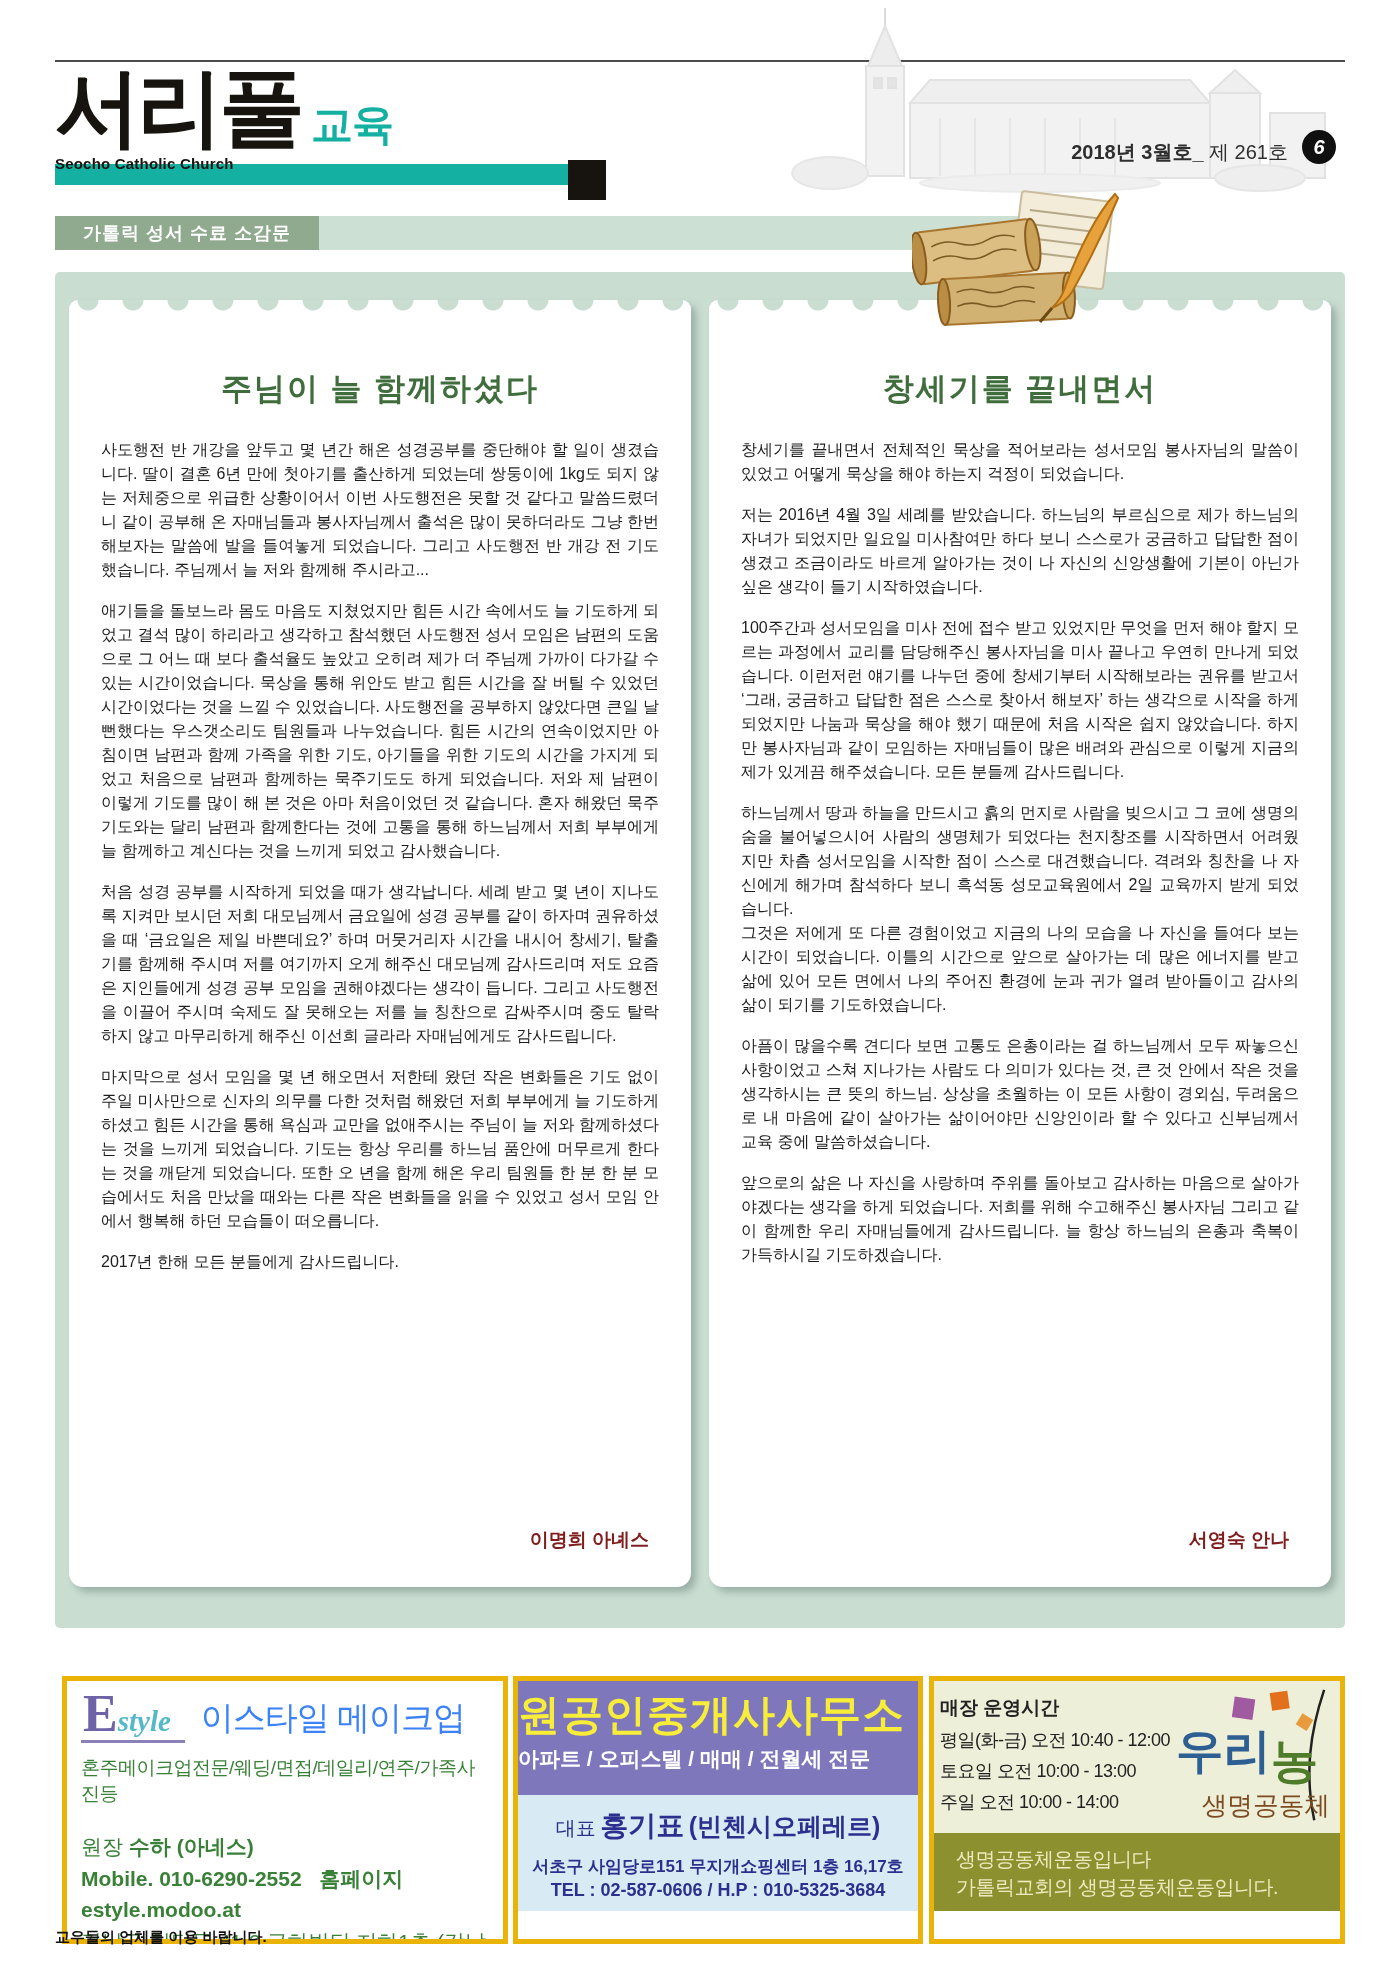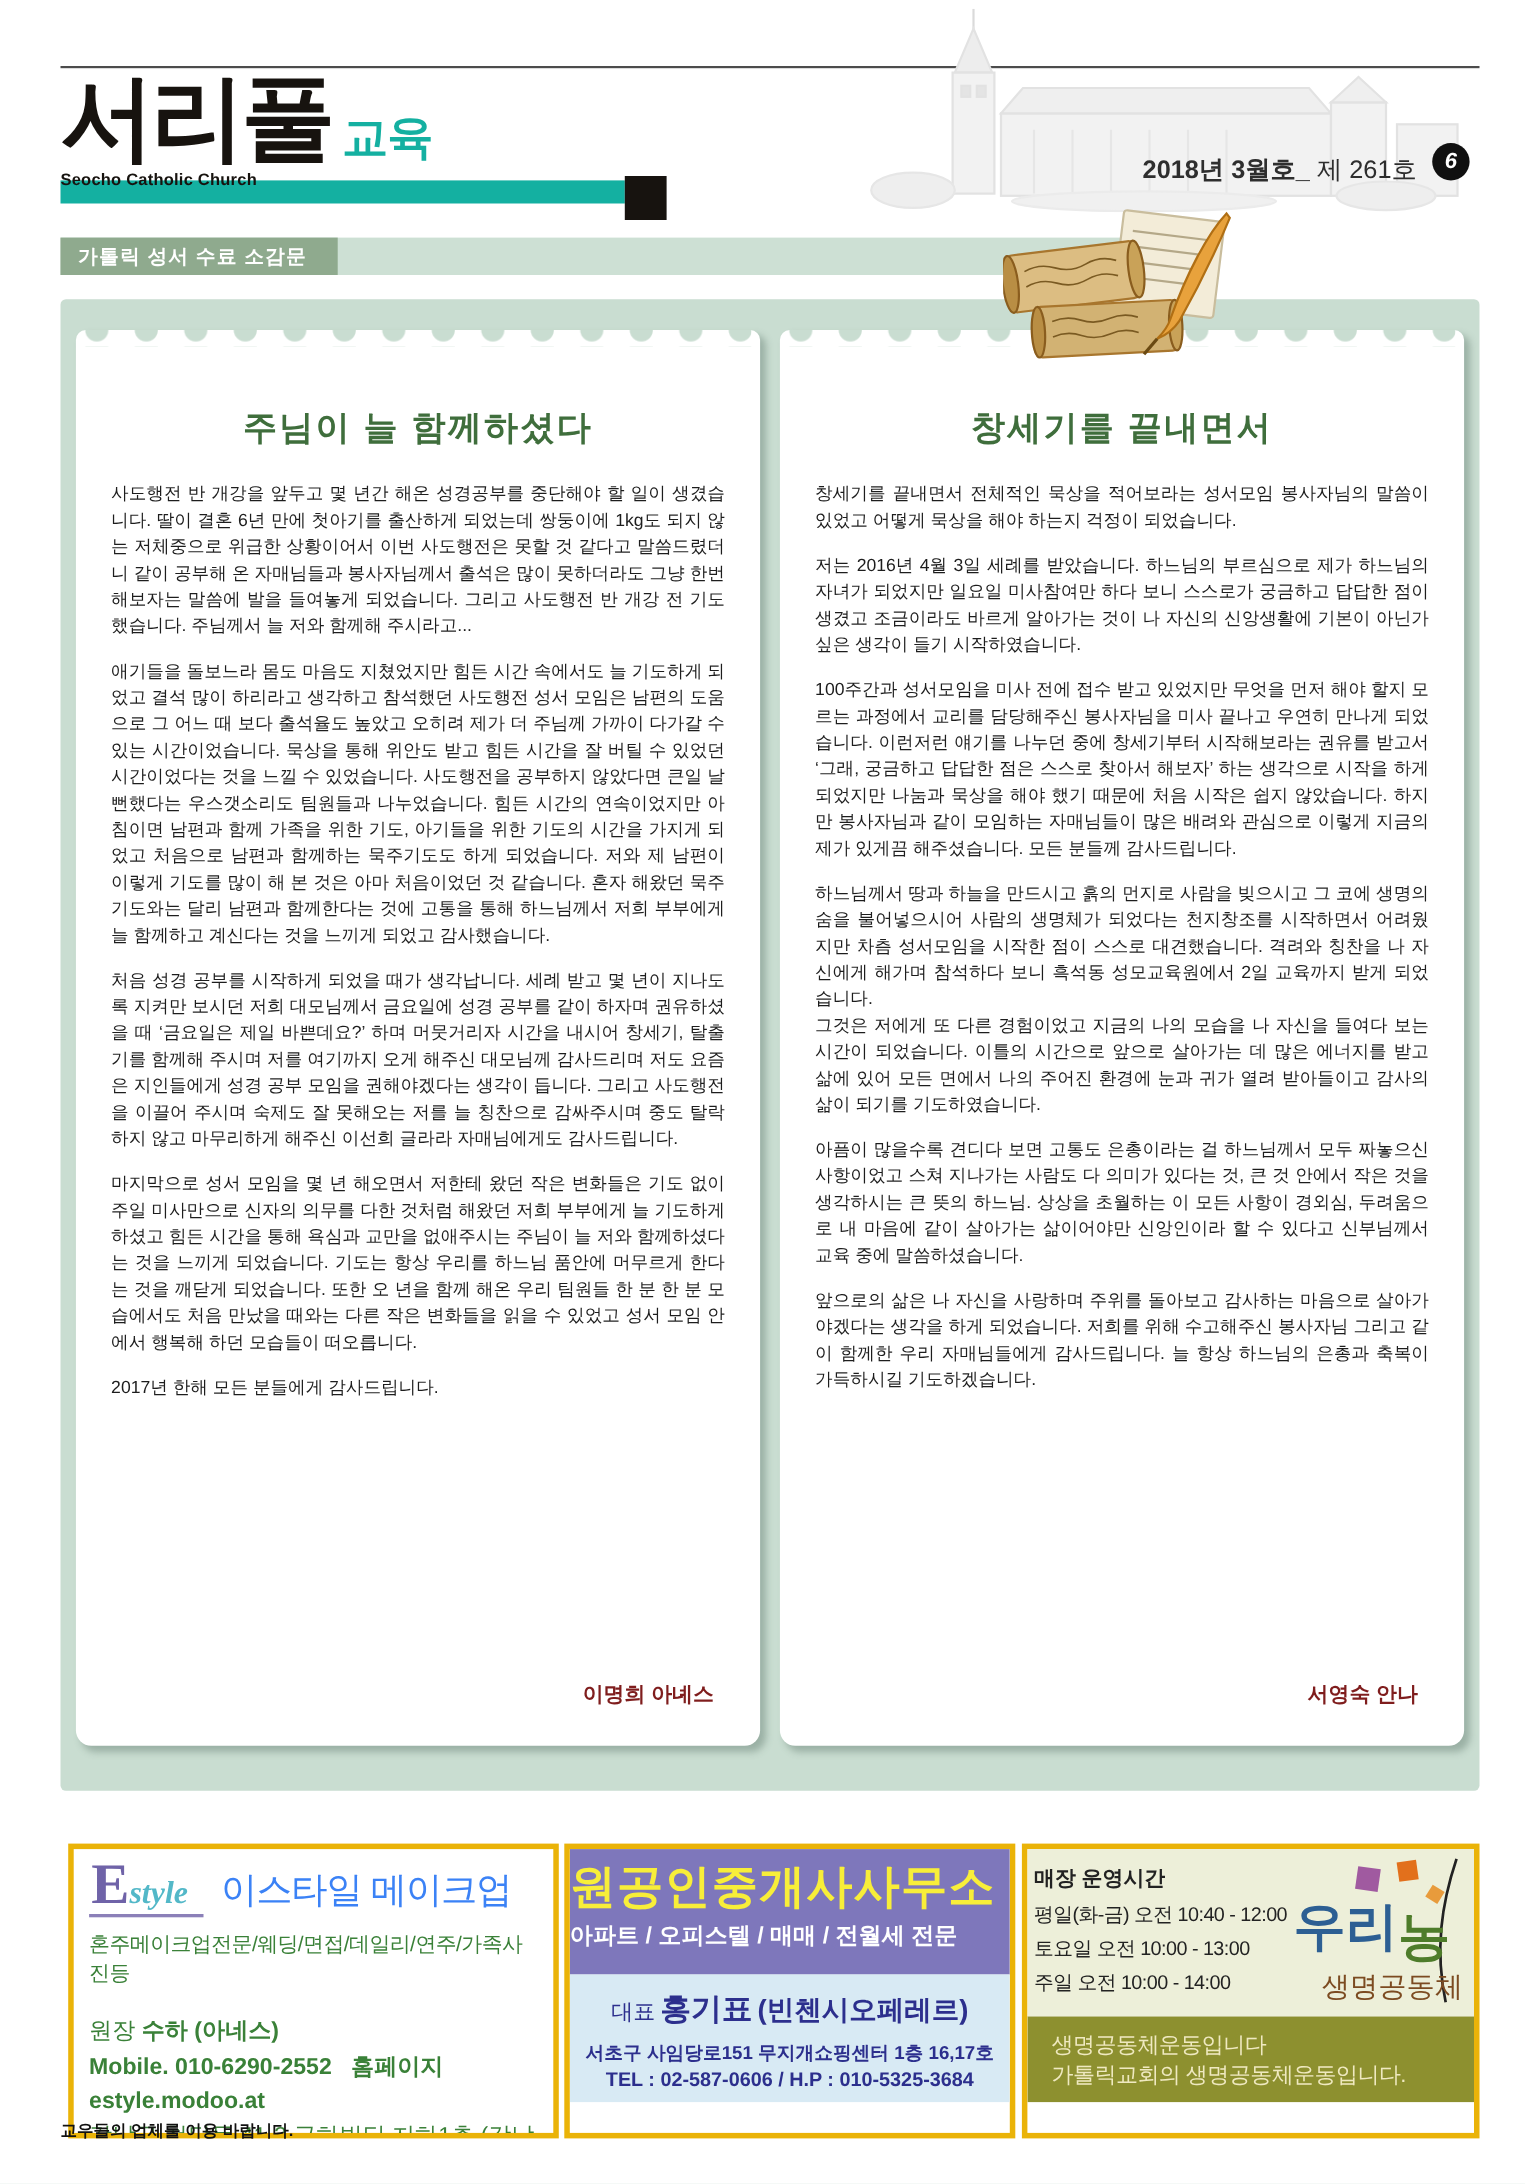--- a/index.html
+++ b/index.html
@@ -10,30 +10,30 @@
   
   .top-rule{position:absolute;left:55px;top:60px;width:1290px;height:2px;background:#4c4c4c;}
   .church-art{position:absolute;left:790px;top:8px;width:560px;height:185px;z-index:0;}
   .logo{position:absolute;left:55px;top:64px;z-index:2;line-height:1;}
   .logo-row{display:flex;align-items:flex-end;}
   .logo-main{font-size:86px;font-weight:900;color:#17130f;letter-spacing:-4px;}
   .logo-sub{font-size:42px;font-weight:900;color:#14b0a1;margin-left:10px;margin-bottom:4px;letter-spacing:-1px;}
   .logo-caption{font-size:15px;font-weight:bold;color:#17130f;margin-top:6px;letter-spacing:0.2px;}
   .logo-bar{position:absolute;left:55px;top:164px;width:513px;height:21px;background:#14b0a1;z-index:1;}
   .logo-block{position:absolute;left:568px;top:160px;width:38px;height:40px;background:#17130f;z-index:1;}
-  .issue-line{position:absolute;top:139px;right:112px;font-size:23px;color:#2e2e2e;z-index:2;}
+  .issue-line{position:absolute;top:139px;right:112px;font-size:20px;color:#2e2e2e;z-index:2;}
   .issue-line .m{font-weight:bold;}
   .page-badge{position:absolute;top:130px;right:64px;width:34px;height:34px;border-radius:50%;
               background:#101010;color:#fff;font-size:20px;font-weight:bold;font-style:italic;
               display:flex;align-items:center;justify-content:center;z-index:2;}
 
   
   .banner-strip{position:absolute;left:55px;top:216px;width:1050px;height:34px;background:#cde0d4;z-index:1;}
   .banner-label{display:inline-block;height:34px;line-height:34px;background:#8faa8e;color:#ffffff;
-                font-size:18px;font-weight:bold;padding:0 28px 0 16px;letter-spacing:1px;}
+                font-size:18px;font-weight:bold;padding:0 28px 0 28px;letter-spacing:1px;}
   .scroll-art{position:absolute;left:912px;top:190px;width:210px;height:150px;z-index:3;}
 
   
   .content-panel{position:absolute;left:55px;top:272px;width:1290px;height:1356px;
                  background:#c9ddd1;border-radius:5px;z-index:1;}
   .card{position:absolute;top:300px;width:622px;height:1287px;background:#ffffff;border-radius:9px 9px 14px 14px;
         box-shadow:5px 5px 7px rgba(70,95,82,0.35);z-index:2;box-sizing:border-box;
         padding:58px 32px 26px 32px;overflow:hidden;}
   .card::before{content:"";position:absolute;top:0;left:8px;right:8px;height:15px;
         background-image:radial-gradient(circle 11px at 11px 0px,#c9ddd1 10px,rgba(0,0,0,0) 11px);

